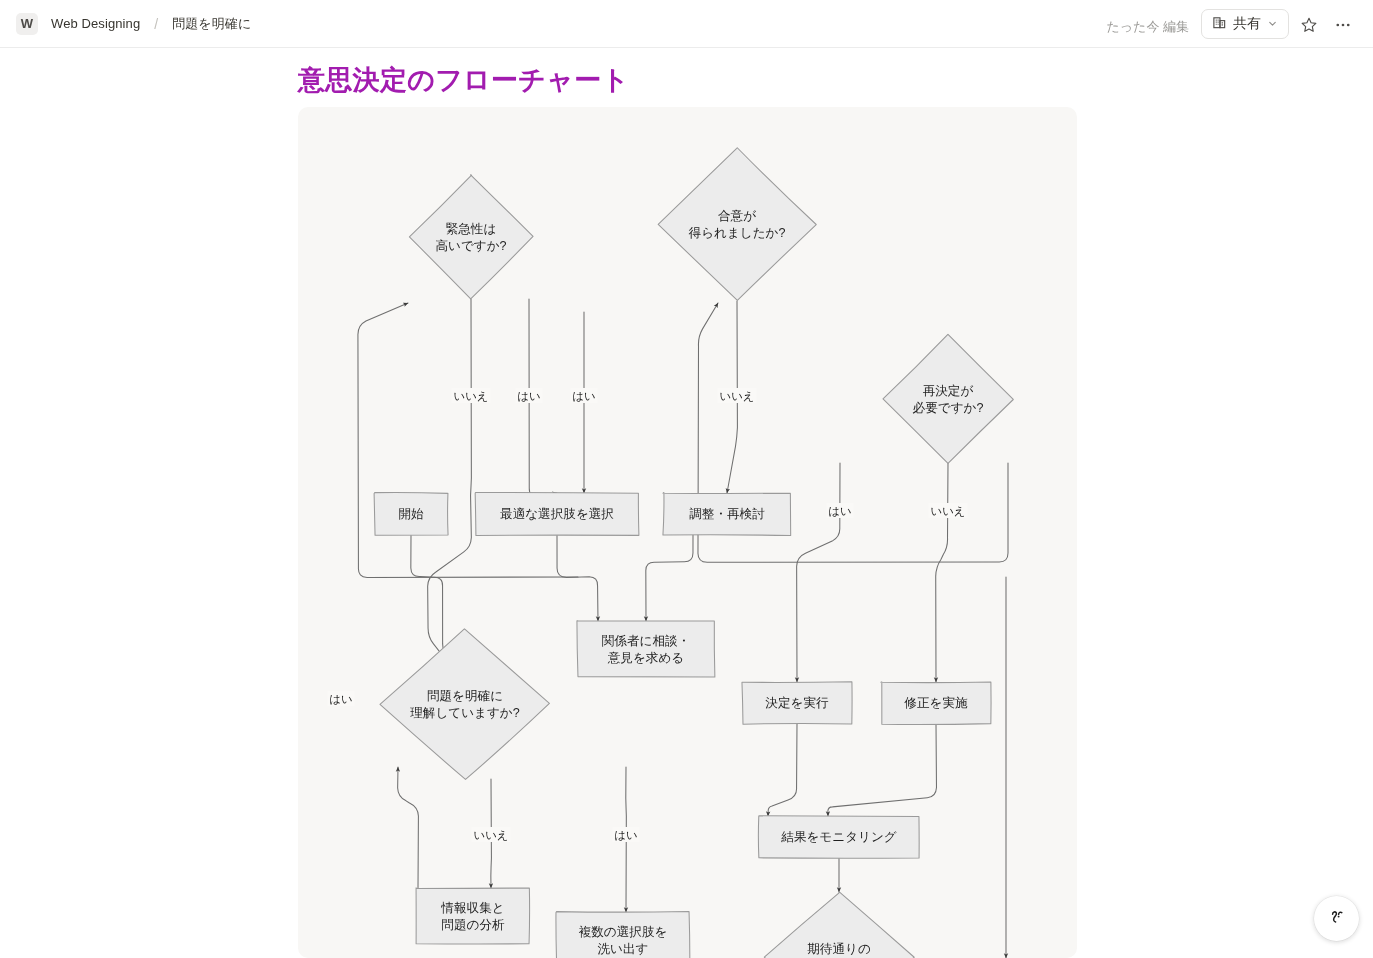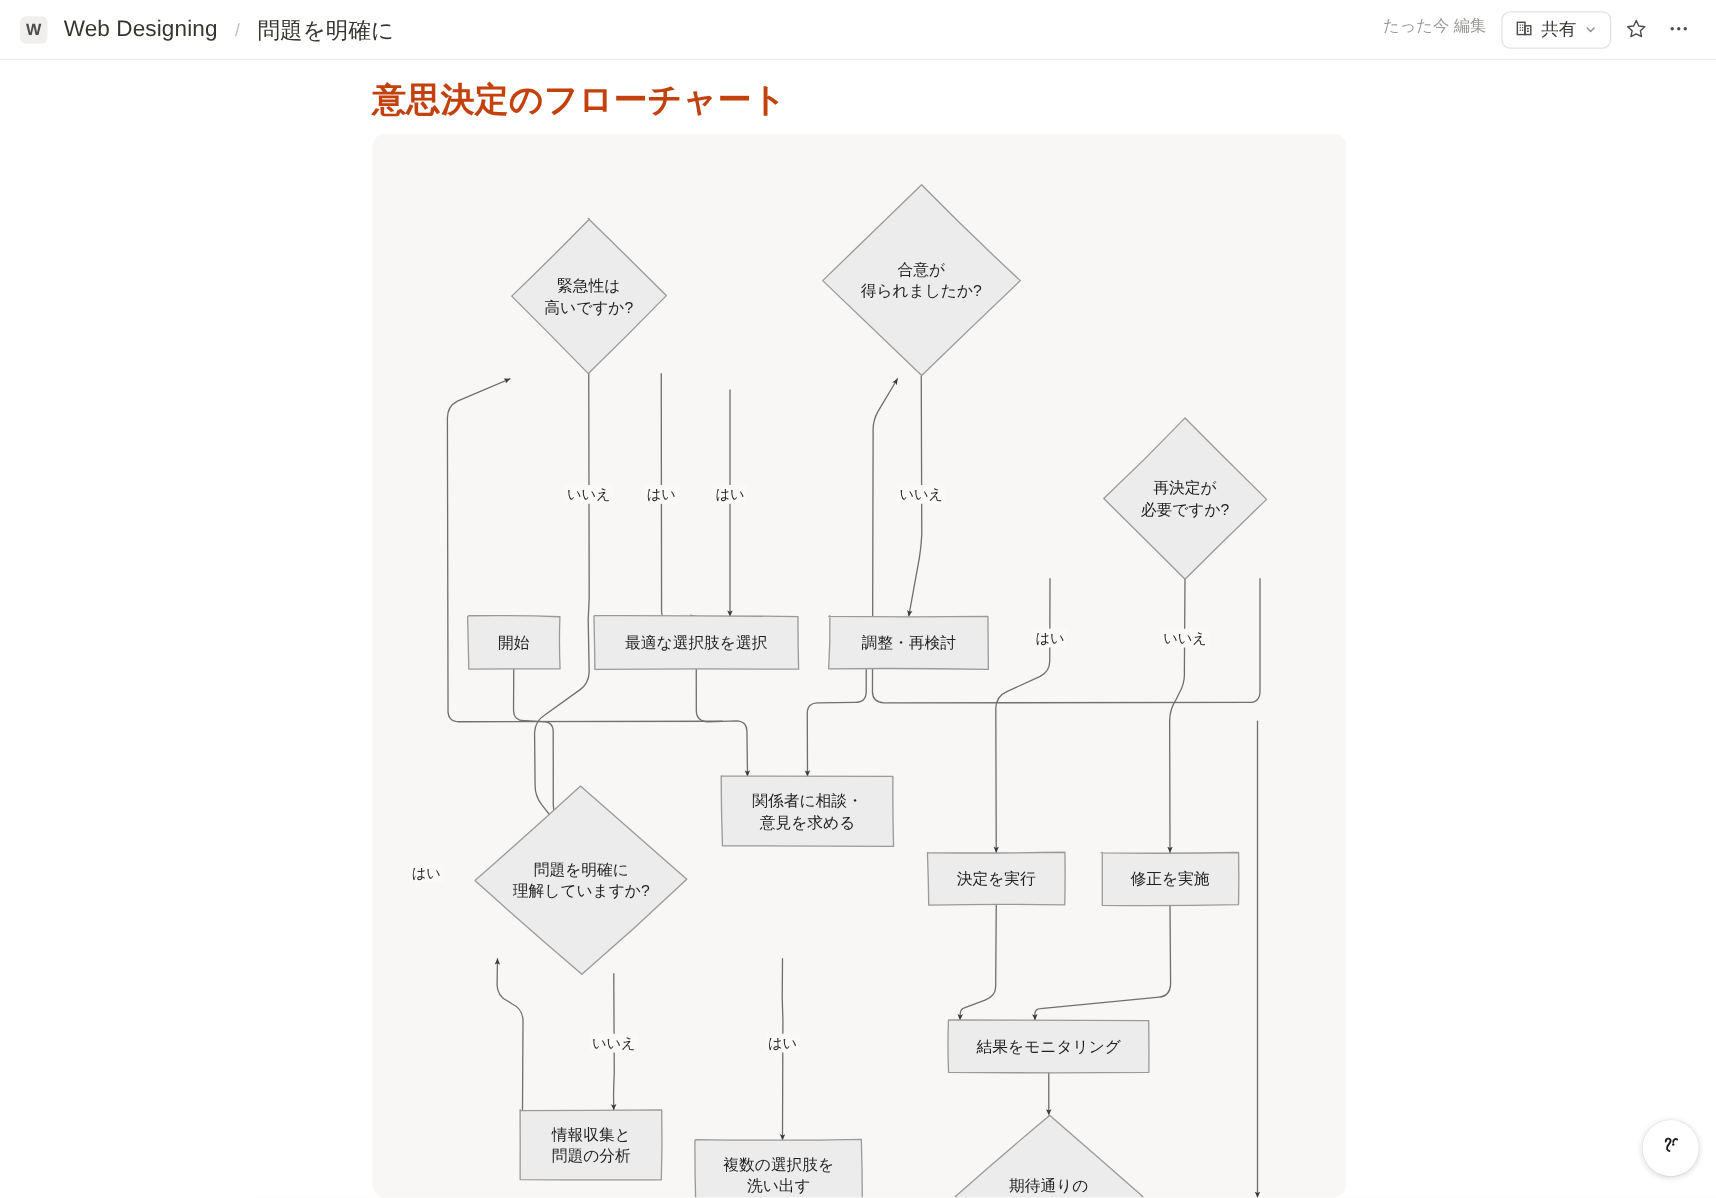--- a/index.html
+++ b/index.html
@@ -22,27 +22,27 @@
     padding: 0 16px;
   }
   .tb-left { display: flex; align-items: center; gap: 8px; }
   .ws-badge {
     width: 22px; height: 22px; border-radius: 5px;
     background: #f0efee; color: #4e4c49;
     font-size: 13px; font-weight: 600;
     display: flex; align-items: center; justify-content: center;
   }
   .crumb {
-    font-size: 18px; color: #37352f; letter-spacing: .1px;
+    font-size: 13px; color: #37352f; letter-spacing: .1px;
     padding: 2px 5px; border-radius: 4px; white-space: nowrap;
   }
   .crumb-sep { font-size: 14px; color: #c4c2bd; padding: 0 1px; }
 
   .tb-right {
-    margin-left: auto; display: flex; align-items: flex-start; gap: 6px;
+    margin-left: auto; display: flex; align-items: flex-end; gap: 6px;
   }
   .edited-note {
     font-size: 13px; color: #9b9a97; white-space: nowrap;
     padding: 3px 6px; border-radius: 4px;
   }
   .share-btn {
     display: flex; align-items: center; gap: 6px;
     height: 30px; padding: 0 10px;
     border: 1px solid #e3e2e0; border-radius: 7px;
     background: #fff; font-size: 14px; color: #37352f;
@@ -51,21 +51,21 @@
   .icon-btn {
     width: 28px; height: 28px; border-radius: 6px;
     display: flex; align-items: center; justify-content: center;
     color: #4e4c49;
   }
   .icon-btn svg { display: block; }
 
   
   .page-title {
     position: absolute; left: 298px; top: 62px;
-    font-size: 27px; font-weight: 700; color: #c2410c;
+    font-size: 27px; font-weight: 700; color: #a21caf;
     letter-spacing: .3px;
   }
   .canvas {
     position: absolute; left: 298px; top: 107px;
     width: 779px; height: 851px;
     background: #f8f7f5;
     border-radius: 10px;
     overflow: hidden;
   }
   .canvas svg { position: absolute; left: 0; top: 0; }

